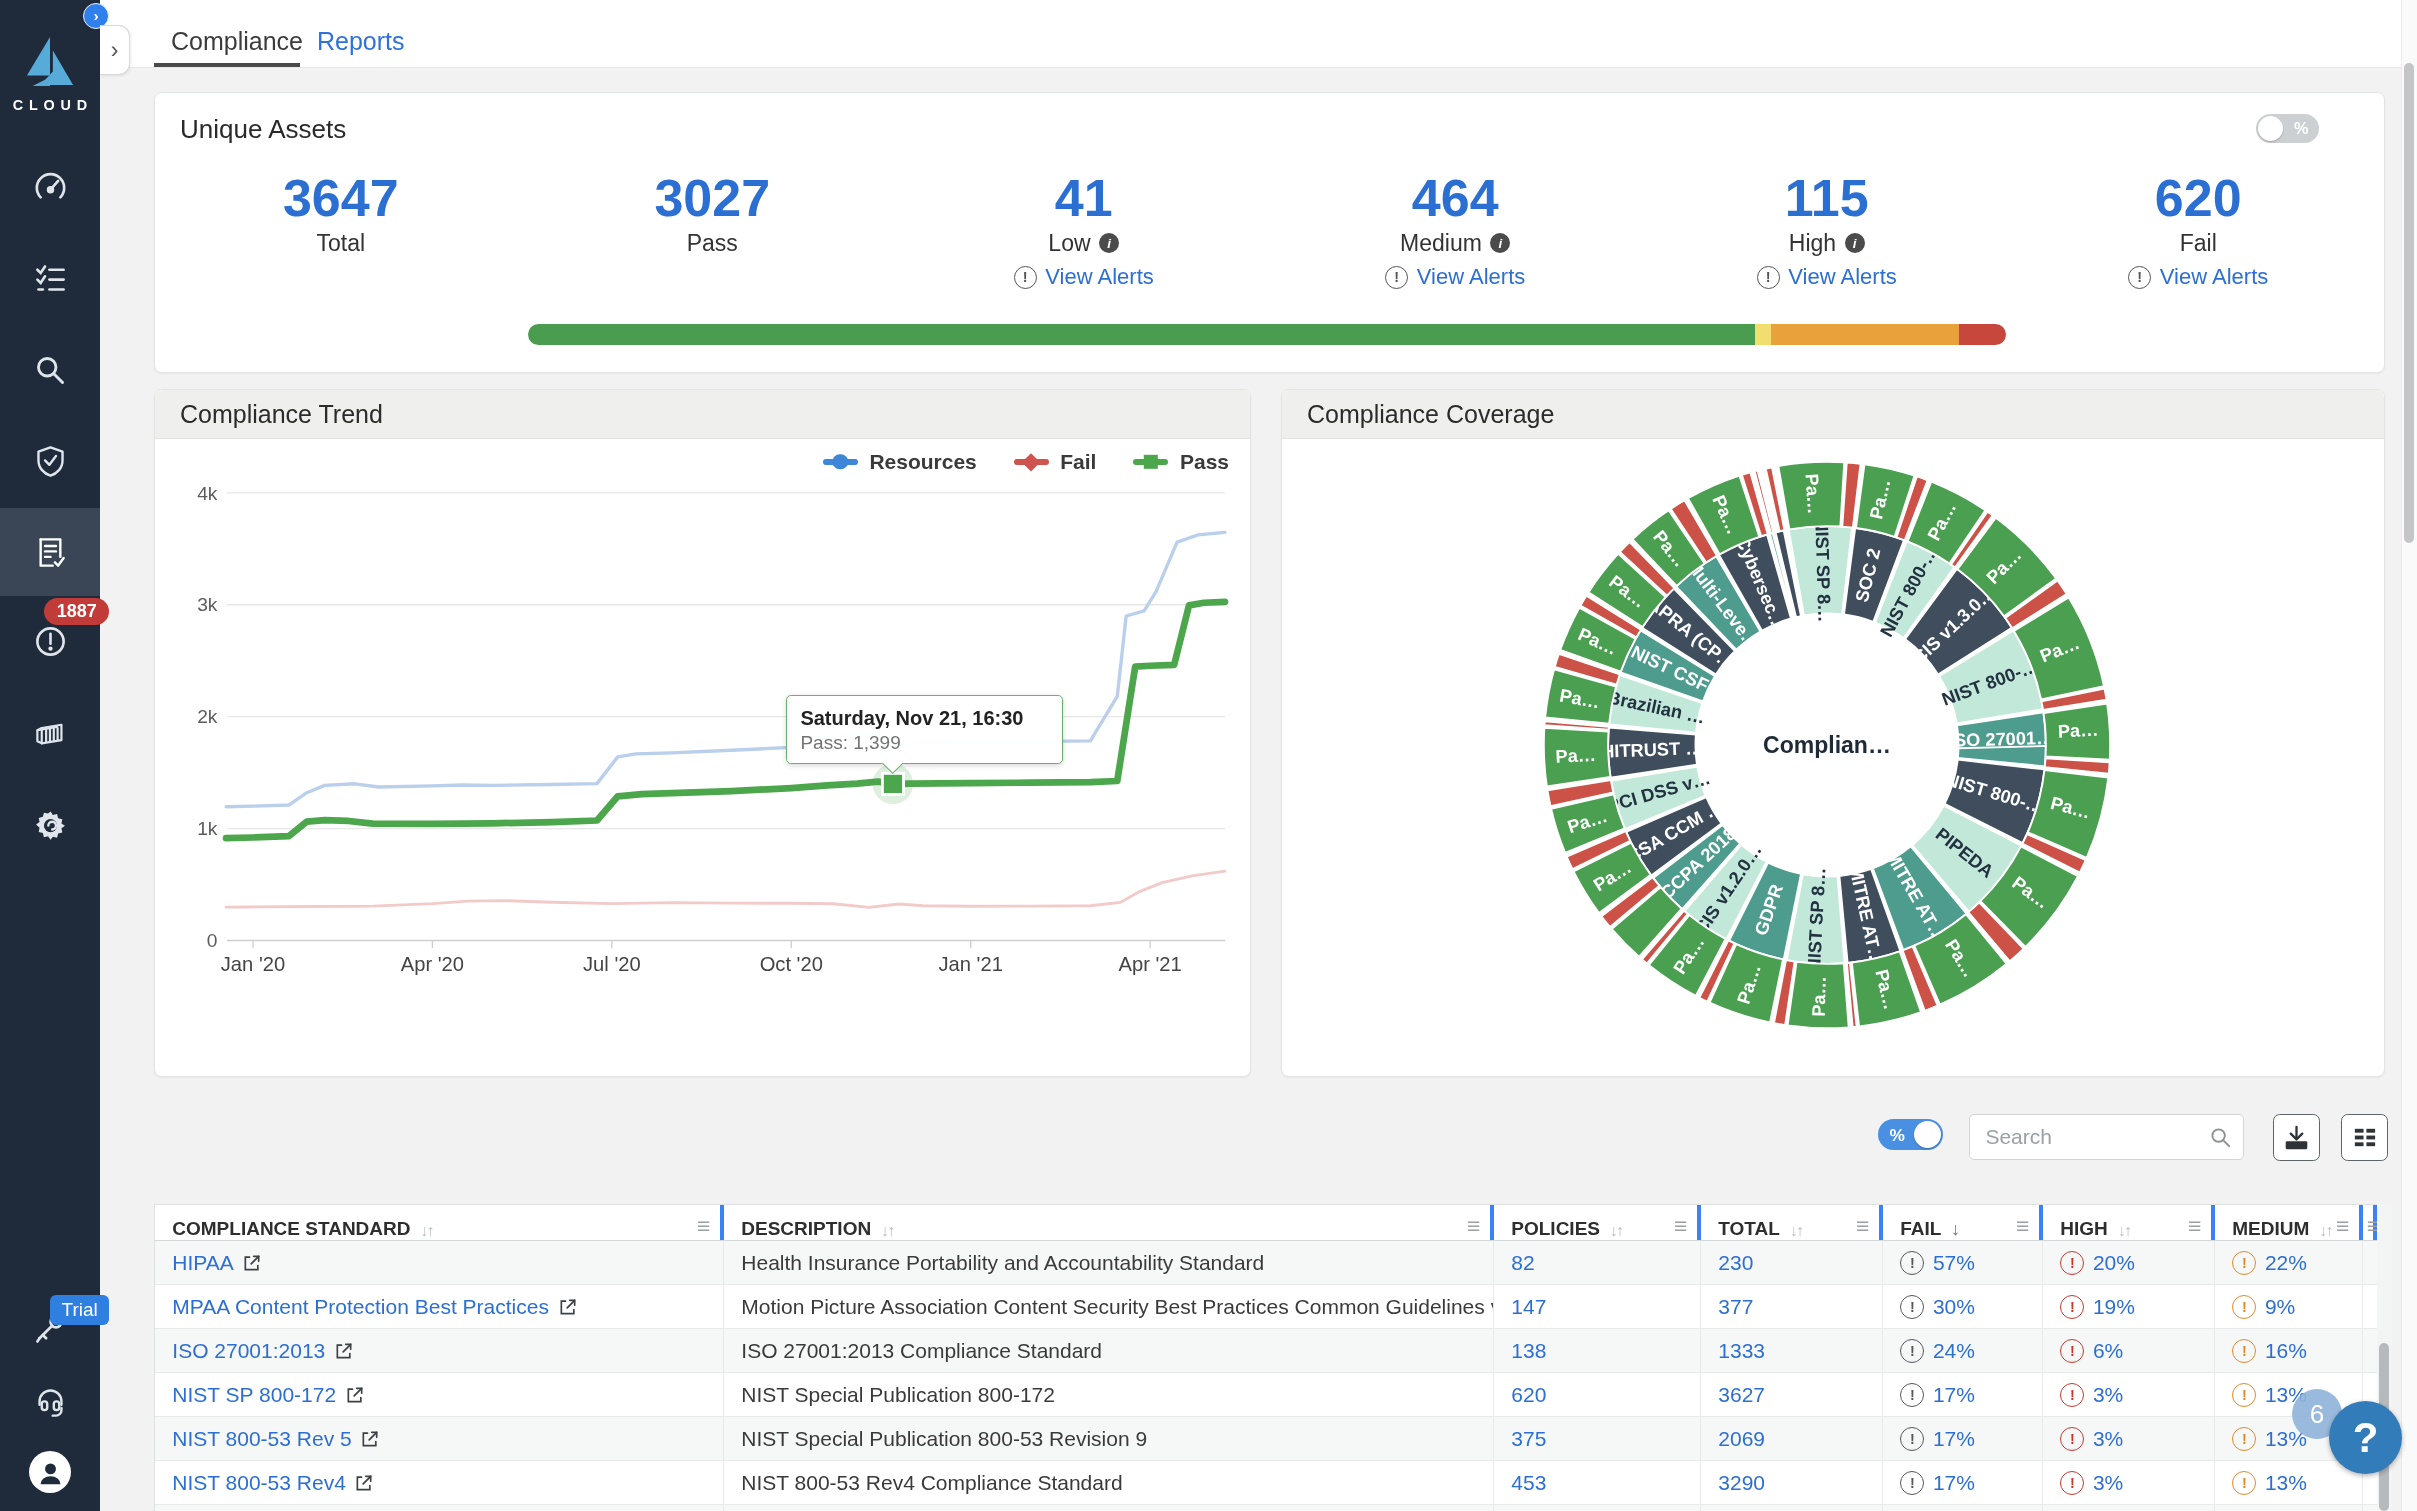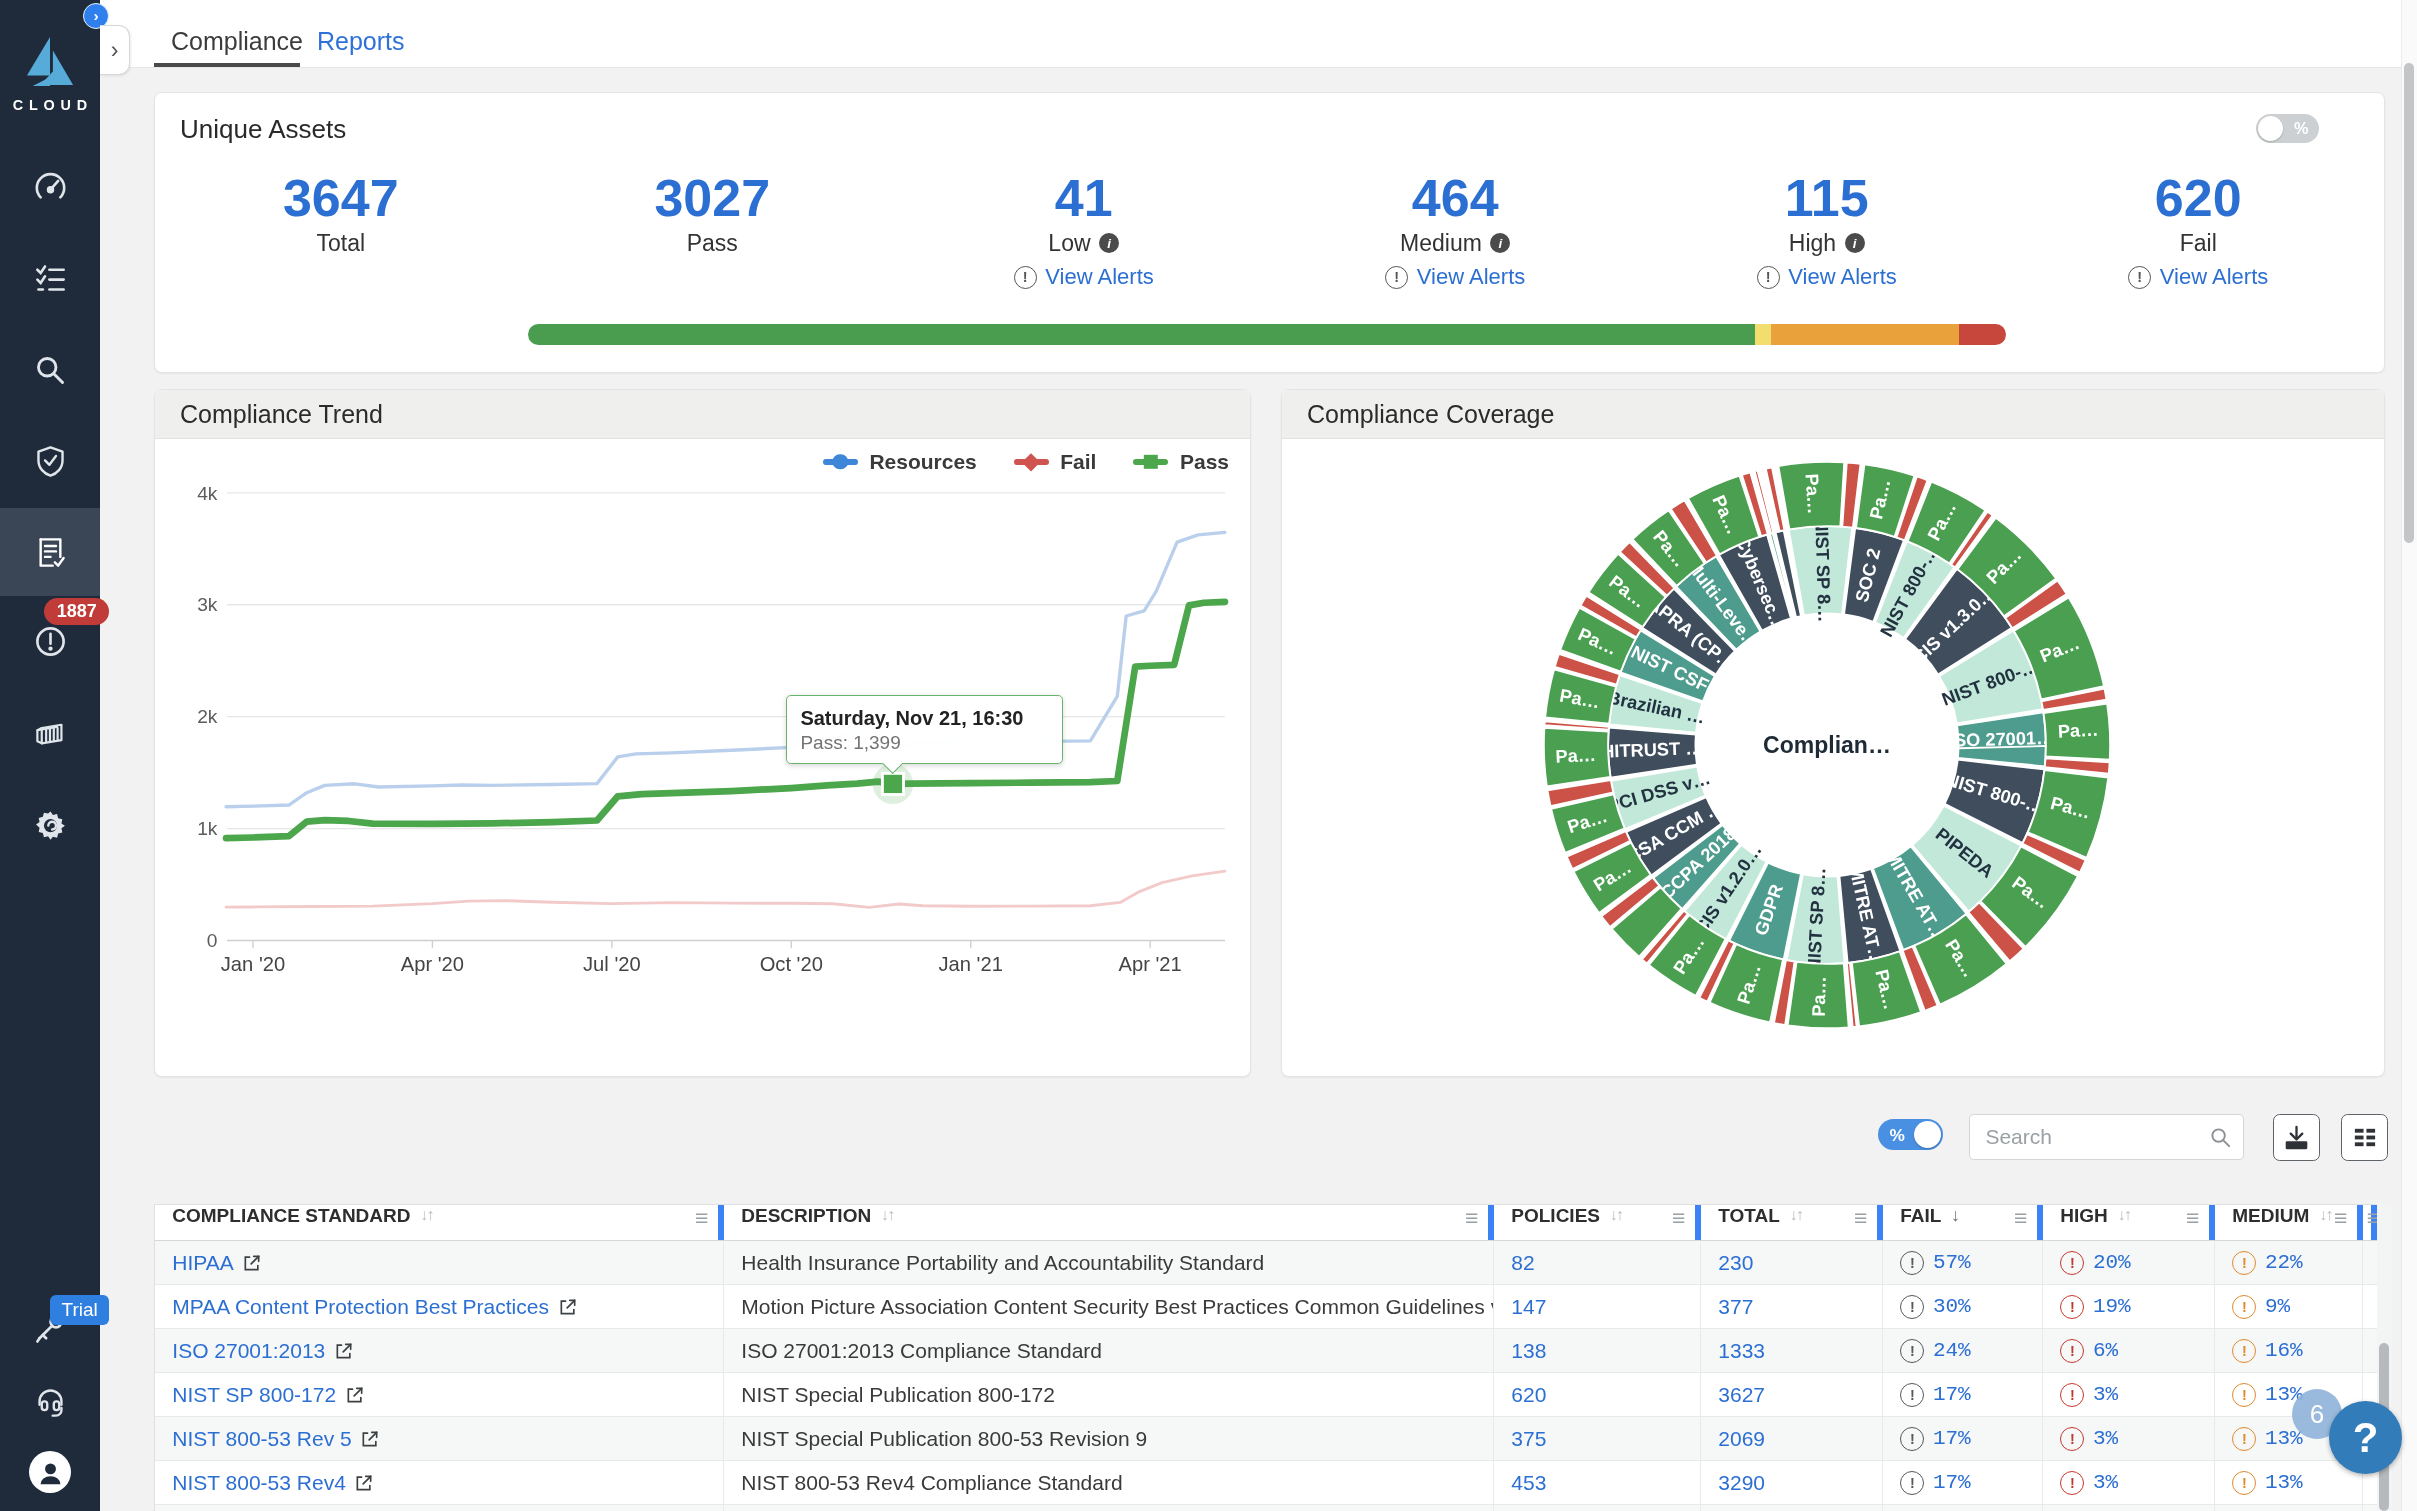--- a/index.html
+++ b/index.html
@@ -68,29 +68,29 @@
   .search-box input{position:absolute;left:13.4px;top:4.8px;width:211px;height:33px;border:none;outline:none;font-size:21px;color:#444;
                     font-family:"Liberation Sans","DejaVu Sans",sans-serif;}
   .search-box input::placeholder{color:#9aa0a4;}
   .search-ic{position:absolute;right:11.5px;top:10.6px;}
   .sq-btn{position:absolute;top:1114px;width:45px;height:45px;background:#fff;border:1.9px solid #5d6368;border-radius:6.7px;
           display:flex;align-items:center;justify-content:center;cursor:pointer;}
   
   .tablewrap{position:absolute;left:154px;top:1204px;width:2223px;background:#fff;border:1px solid #dfe1e1;}
   .thead,.trow{display:grid;grid-template-columns:569px 770px 207px 182px 160px 172px 148px 14.4px;}
   .thead{height:35px;background:#fff;border-bottom:1.9px solid #d5d8d9;}
-  .th{display:flex;align-items:flex-start;padding:0 9.6px 0 17.3px;border-right:6px solid #3b82f6;font-size:19px;font-weight:bold;color:#2e2e2e;}
+  .th{display:flex;align-items:flex-end;padding:0 9.6px 0 17.3px;border-right:4px solid #3b82f6;font-size:19px;font-weight:bold;color:#2e2e2e;}
   .th .sort{margin-left:9.6px;font-size:16.3px;color:#b9bdc0;letter-spacing:-1.9px;}
   .th .sort-active{color:#6f7478;font-size:18px;}
   .th .menu{margin-left:auto;font-size:23px;color:#9aa0a4;cursor:pointer;}
   .trow{height:43px;border-bottom:1px solid #e8eaea;}
   .trow:nth-child(odd){background:#f6f7f7;}
   .td{display:flex;align-items:center;padding:0 9.6px 0 17.3px;border-right:1px solid #e8eaea;font-size:21px;color:#3a3a3a;overflow:hidden;white-space:nowrap;}
   .td a{color:#2c6fd3;text-decoration:none;cursor:pointer;}
-  .blue{color:#2c6fd3;font-family:Liberation Mono, monospace;}
+  .blue{color:#2c6fd3;}
   .pct-ic{display:inline-flex;flex:none;width:22px;height:22px;border-radius:50%;border:1.9px solid;align-items:center;justify-content:center;
           font-size:14.4px;font-weight:bold;margin-right:8.6px;}
   .pct-ic::after{content:"!";}
   .ext-ic{margin-left:8.6px;flex:none;}
   
   .pagebar{position:absolute;right:0;top:0;width:15.4px;height:1511px;background:#fafafa;border-left:1px solid #ebebeb;z-index:40;}
   .pagebar .thumb{position:absolute;left:1.9px;top:63px;width:10.6px;height:480px;border-radius:5.8px;background:#c3c5c7;}
   .tbar{position:absolute;left:2377px;top:1204px;width:15.4px;height:307px;background:#f3f4f4;z-index:15;}
   .tbar .thumb{position:absolute;left:1.9px;top:139px;width:10.6px;height:168px;border-radius:5.8px;background:#b7babd;}
   .help-badge{position:absolute;left:2292px;top:1389px;width:50px;height:50px;border-radius:50%;background:rgba(143,179,217,.9);

